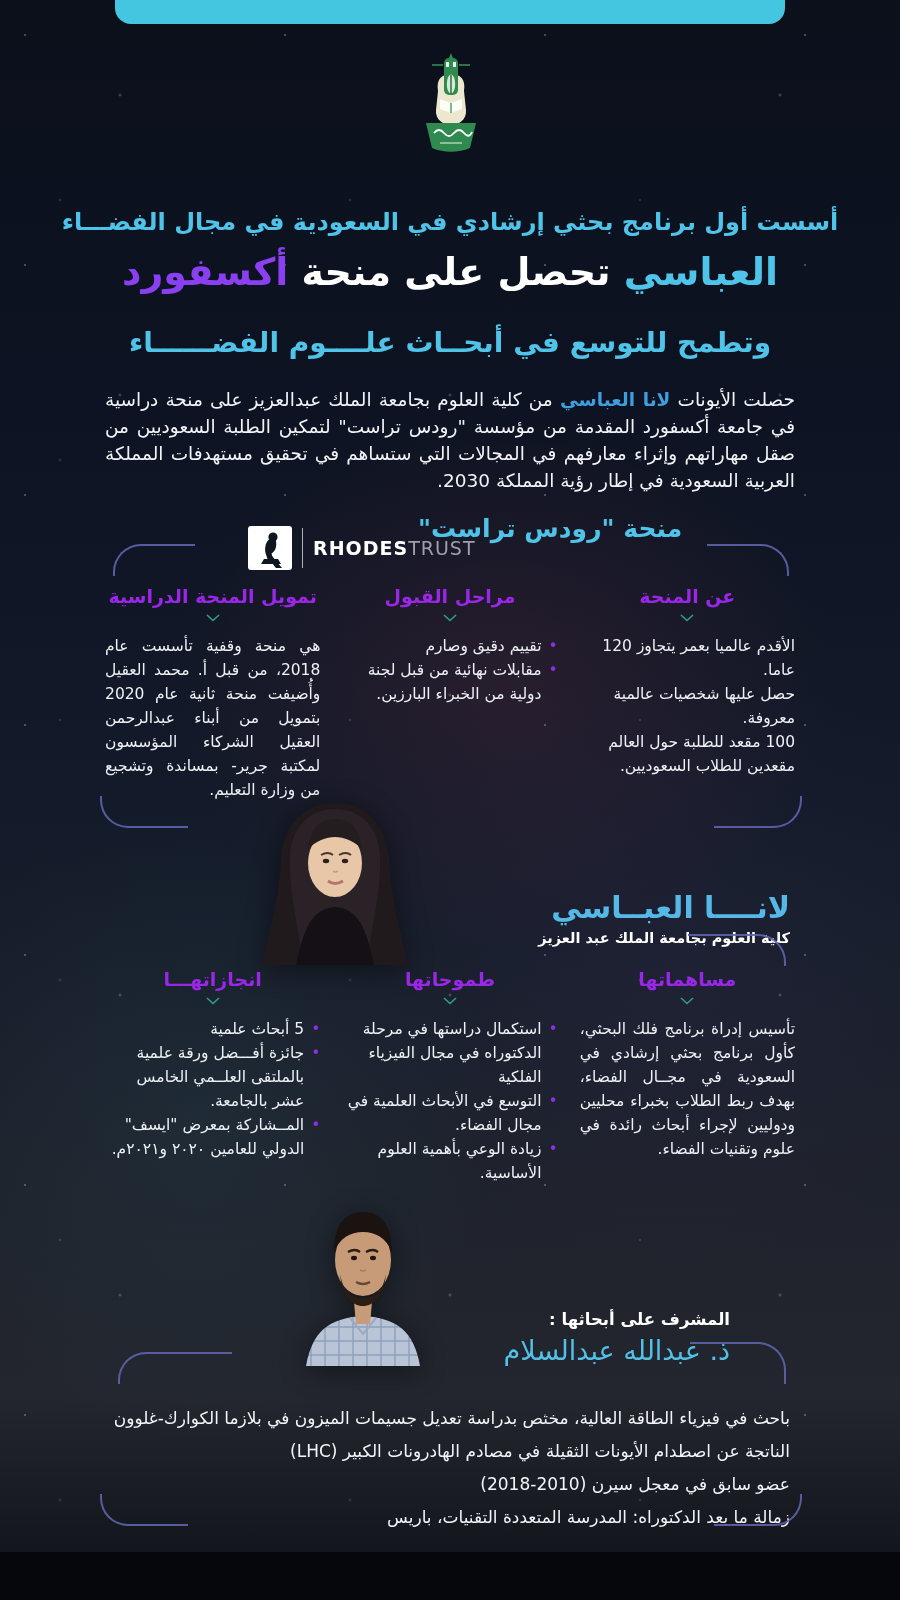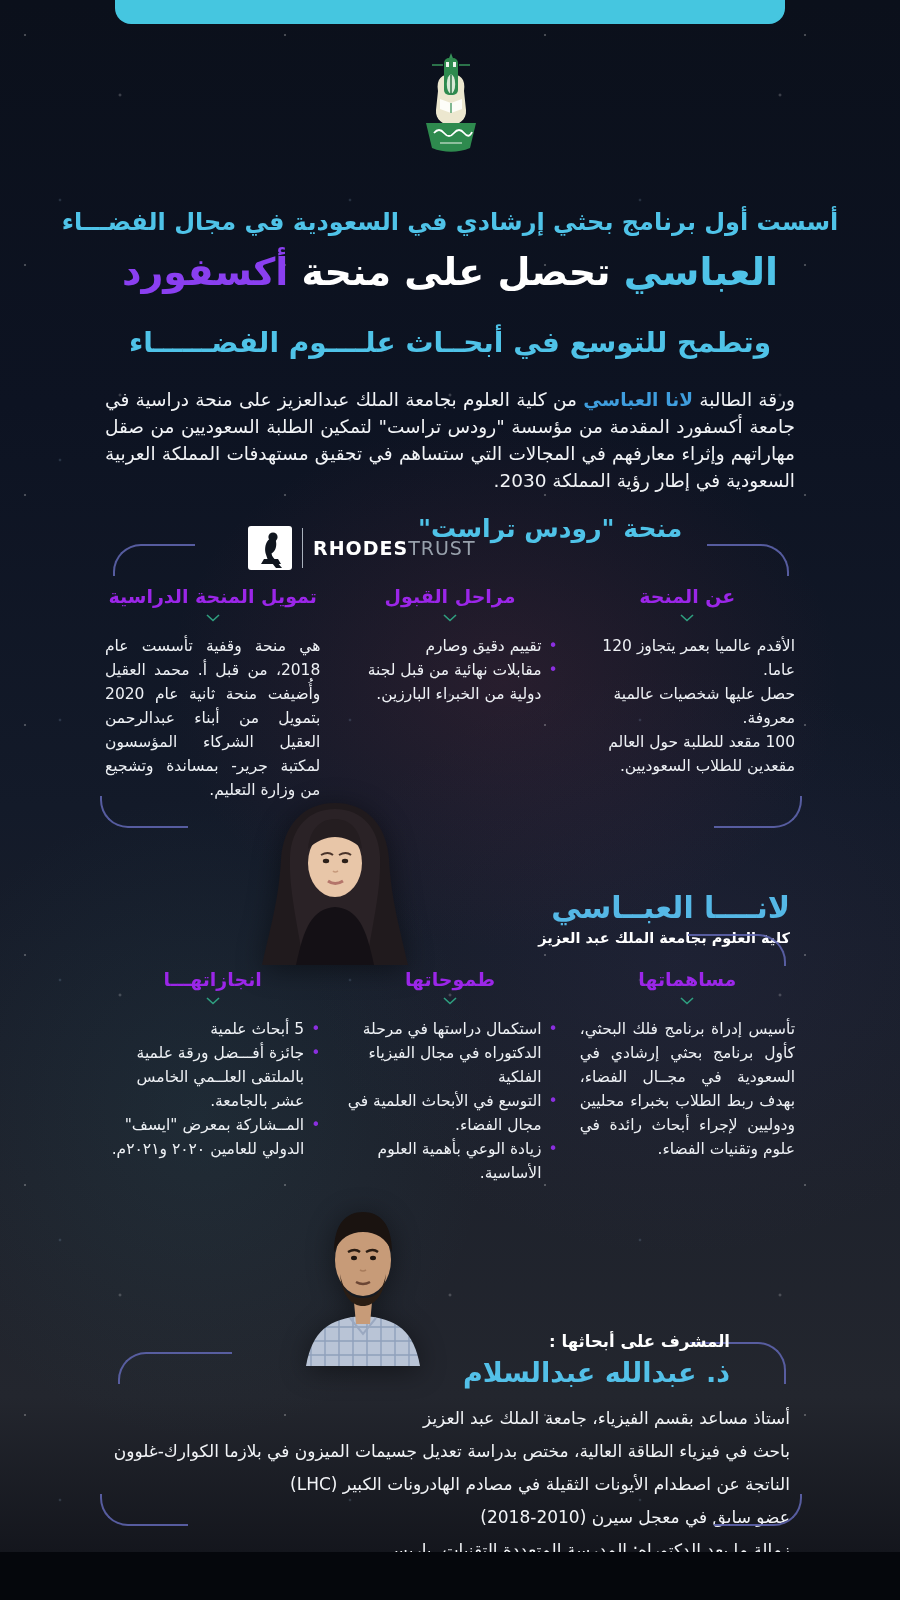--- a/index.html
+++ b/index.html
@@ -64,22 +64,22 @@
   .col ul{list-style:none;margin:0;padding:0;}
   .col li{display:flex;text-align:right;}
   .blt{color:#8b2fe0;margin-left:7px;flex:0 0 auto;}
   .blt::before{content:"•";}
   
   .lana-name-block{top:890px;left:470px;width:320px;direction:rtl;}
   .lana-name{color:#55b8e6;font-weight:700;font-size:30px;}
   .lana-sub{color:#ffffff;font-size:14.5px;margin-top:5px;font-weight:700;}
   
   .sup-block{top:1310px;left:300px;width:430px;text-align:right;direction:rtl;}
-  .sup-label{color:#ffffff;font-size:16.5px;font-weight:700;margin-top:22px;}
-  .sup-name{color:#53c0e8;font-size:27px;font-weight:700;margin-top:6px;}
+  .sup-label{color:#ffffff;font-size:16.5px;font-weight:700;}
+  .sup-name{color:#53c0e8;font-size:27px;font-weight:400;margin-top:6px;}
   .bio{top:1402px;left:110px;width:680px;font-size:17px;line-height:33px;text-align:right;}
   .photo{filter:drop-shadow(0 4px 14px rgba(0,0,0,.45));}
   .footer-icon{display:block;}
 </style>
 </head>
 <body>
 
 <div class="poster">
   <div class="stars"></div>
 
@@ -101,21 +101,21 @@
     <path d="M45 91 h22" stroke="#cfe3d3" stroke-width="1.2"></path>
   </svg>
 
   <div class="abs tagline rtl">أسست أول برنامج بحثي إرشادي في السعودية في مجال الفضـــاء</div>
   <div class="abs main-title rtl">
     <span class="name">العباسي</span><span class="mid"> تحصل على منحة </span><span class="oxford">أكسفورد</span>
   </div>
   <div class="abs sub-title rtl">وتطمح للتوسع في أبحــاث علــــوم الفضــــــاء</div>
 
   <p class="abs intro rtl" style="margin:0;">
-    <span>ورقة الطالبة </span><span class="hl">لانا العباسي</span><span> من كلية العلوم بجامعة الملك عبدالعزيز على منحة دراسية في جامعة أكسفورد المقدمة من مؤسسة "رودس تراست" لتمكين الطلبة السعوديين من صقل مهاراتهم وإثراء معارفهم في المجالات التي ستساهم في تحقيق مستهدفات المملكة العربية السعودية في إطار رؤية المملكة 2030.</span>
+    <span>حصلت الأيونات </span><span class="hl">لانا العباسي</span><span> من كلية العلوم بجامعة الملك عبدالعزيز على منحة دراسية في جامعة أكسفورد المقدمة من مؤسسة "رودس تراست" لتمكين الطلبة السعوديين من صقل مهاراتهم وإثراء معارفهم في المجالات التي ستساهم في تحقيق مستهدفات المملكة العربية السعودية في إطار رؤية المملكة 2030.</span>
   </p>
 
   <div class="corner tl" style="left:113px;top:544px;"></div>
   <div class="corner tr" style="left:707px;top:544px;"></div>
   <div class="abs rhodes-title">منحة "رودس تراست"</div>
   <div class="abs rhodes-logo">
     <svg class="rhodes-mark" viewBox="0 0 44 44">
       <rect width="44" height="44" rx="3" fill="#ffffff"></rect>
       <circle cx="25" cy="11" r="4.6" fill="#10161f"></circle>
       <path d="M21.5 13 C17.5 16 16.5 22 17.5 27 L19.5 33 h5.5 L23.5 27.5 C27.5 25.5 29.5 19.5 27.5 13.5 Z" fill="#10161f"></path>
@@ -262,21 +262,20 @@
   </svg>
 
   <div class="corner tl" style="left:118px;top:1352px;width:112px;"></div>
   <div class="corner tr" style="left:690px;top:1342px;width:94px;height:40px;"></div>
   <div class="abs sup-block">
     <div class="sup-label">المشرف على أبحاثها :</div>
     <div class="sup-name">ذ. عبدالله عبدالسلام</div>
   </div>
 
   <div class="abs bio rtl">
-    <div>أستاذ مساعد بقسم الفيزياء، جامعة الملك عبد العزيز</div>
     <div>باحث في فيزياء الطاقة العالية، مختص بدراسة تعديل جسيمات الميزون في بلازما الكوارك-غلوون</div>
     <div>الناتجة عن اصطدام الأيونات الثقيلة في مصادم الهادرونات الكبير (LHC)</div>
     <div>عضو سابق في معجل سيرن (2010-2018)</div>
     <div>زمالة ما بعد الدكتوراه: المدرسة المتعددة التقنيات، باريس</div>
   </div>
 
   <div class="corner bl" style="left:100px;top:1494px;width:86px;"></div>
   <div class="corner br" style="left:714px;top:1494px;width:86px;"></div>
 
   <div class="abs footer-bar">

